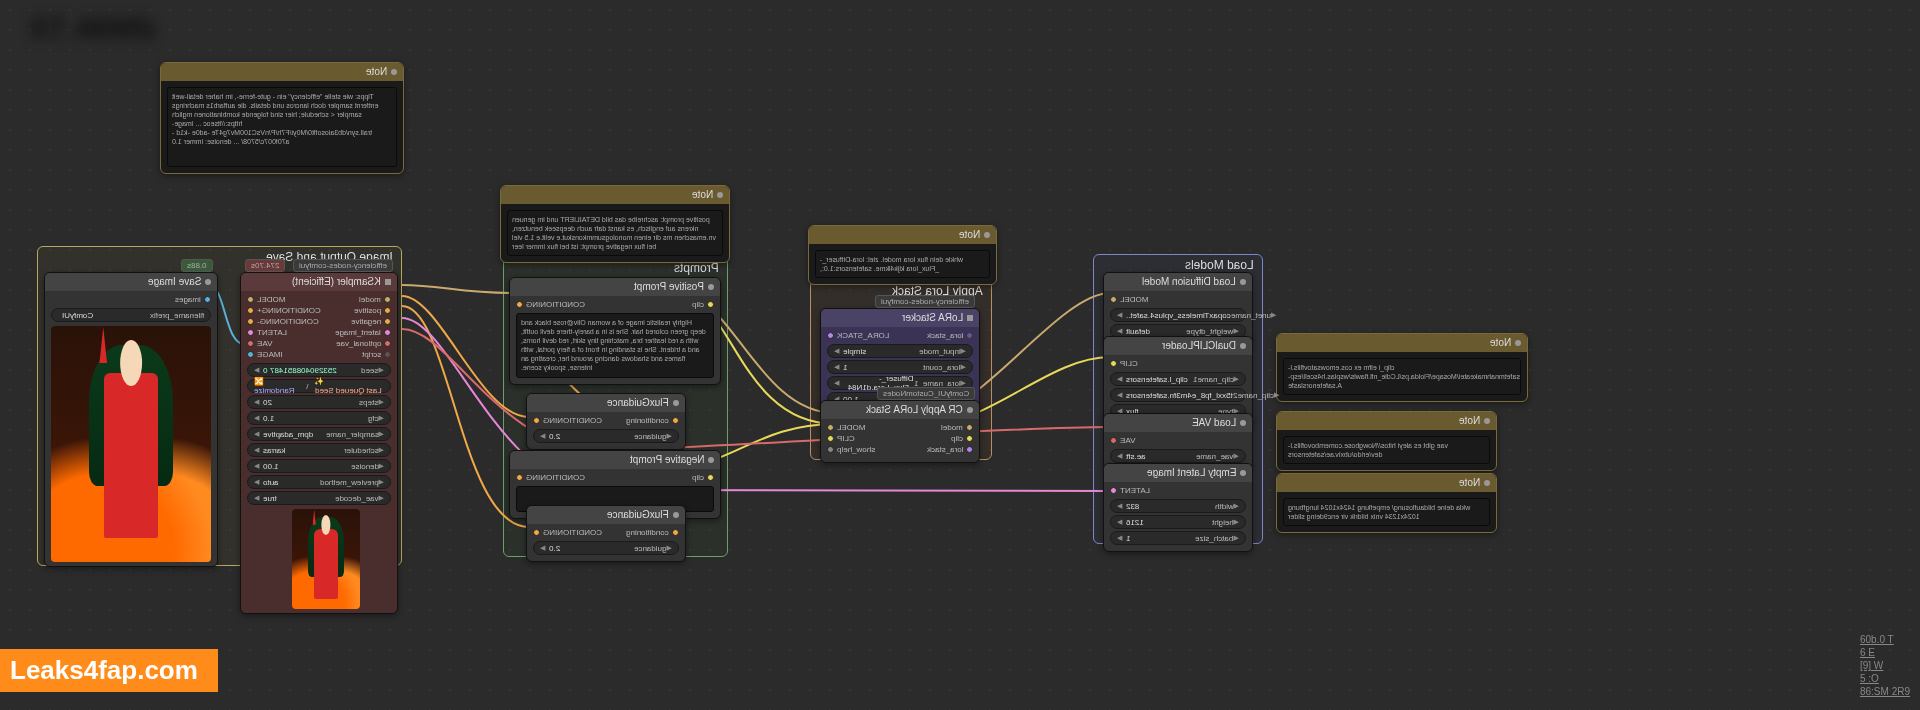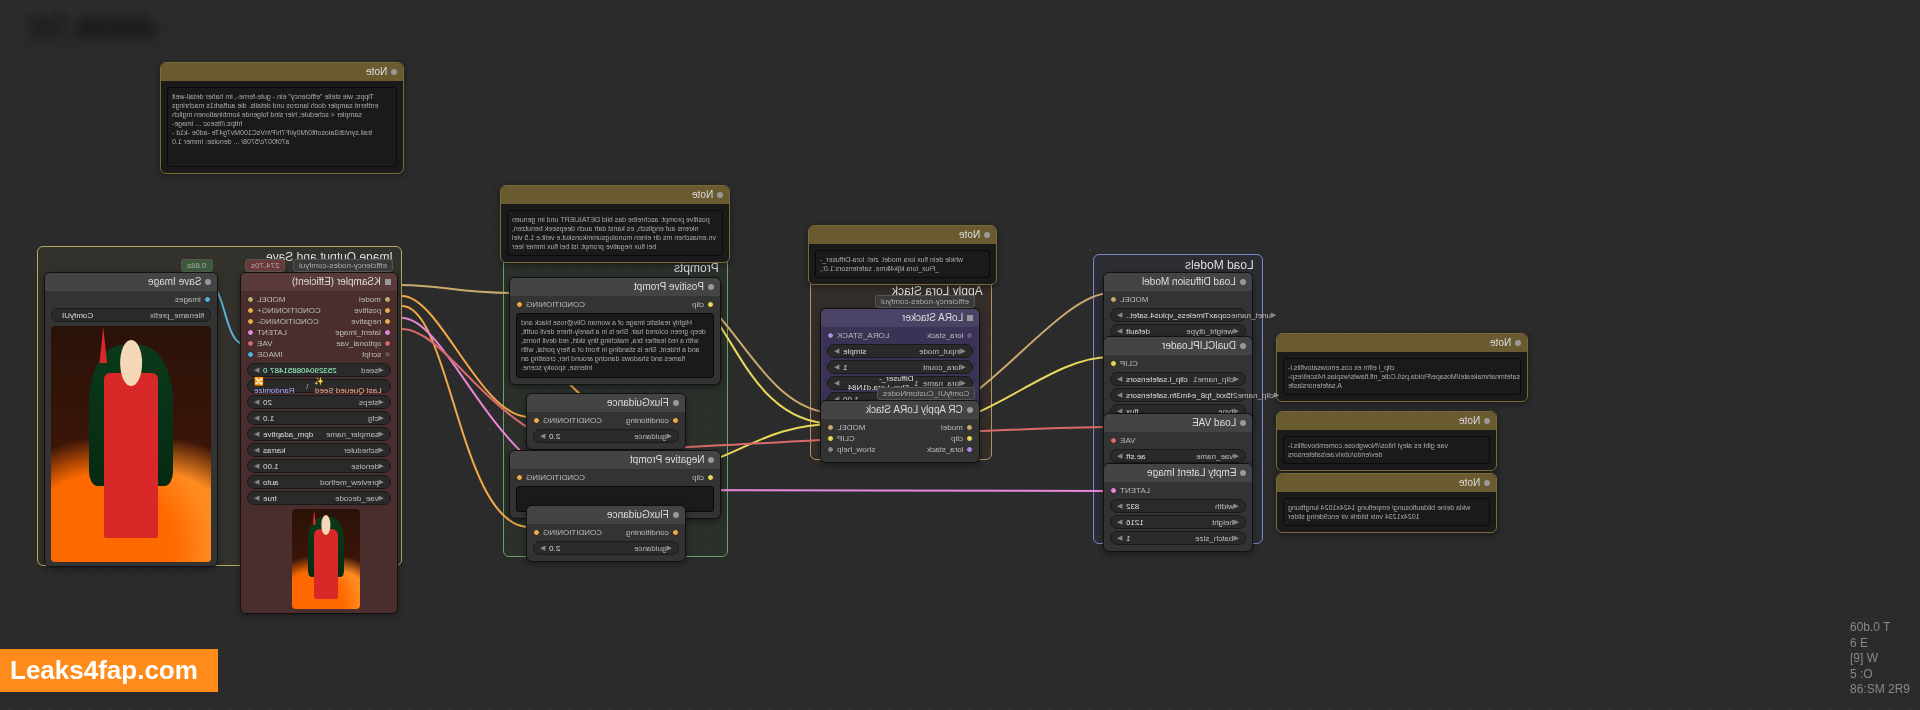--- a/index.html
+++ b/index.html
@@ -126,22 +126,23 @@
   content:""; position:absolute; left:-8%; top:-28%;
   width:14%; height:22%; background:#d82828;
   clip-path: polygon(50% 0, 100% 100%, 0 100%);
 }
 .preview .hair {
   position:absolute; left:24%; top:8%; width:52%; height:60%;
   background: linear-gradient(#0a3a1a,#062a12); border-radius: 40% 40% 10% 10%;
 }
 .stats {
   position: absolute; right: 10px; bottom: 12px;
-  text-align: left; font-size: 12px; color: #888; line-height: 1.3;
+  text-align: left; font-size: 10px; color: #888; line-height: 1.3;
   z-index: 50;
+  text-decoration: underline;
 }
 </style>
 </head>
 <body>
 
 <div class="canvas">
 
   <svg class="wires" width="1920" height="710">
     <path d="M1110 293 C 1060 293, 980 413, 930 413" stroke="#c9a96e" stroke-width="2" fill="none"></path>
     <path d="M1110 357 C 1050 357, 990 424, 930 424" stroke="#e8d85a" stroke-width="2" fill="none"></path>

